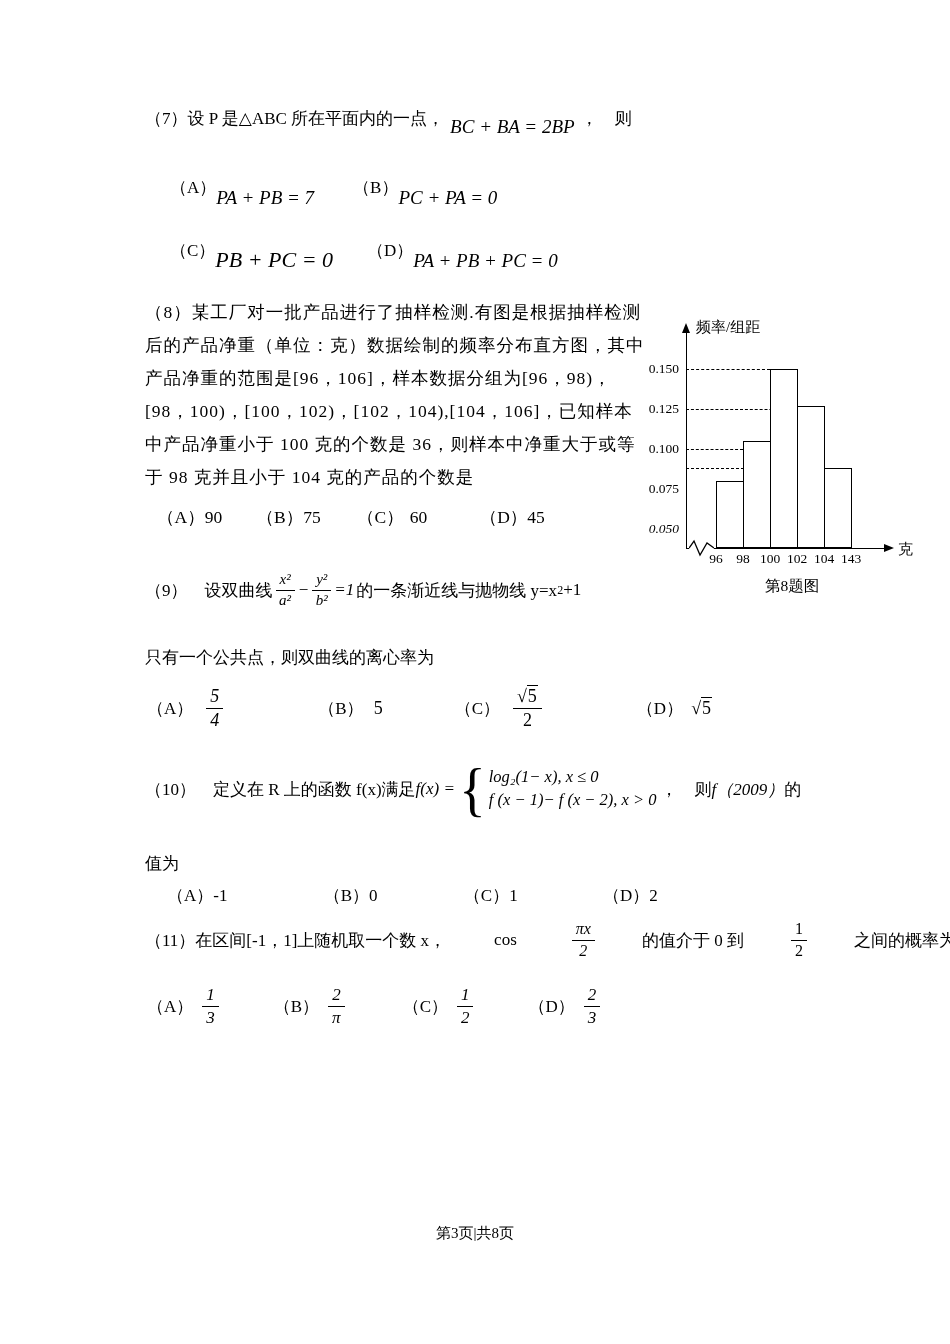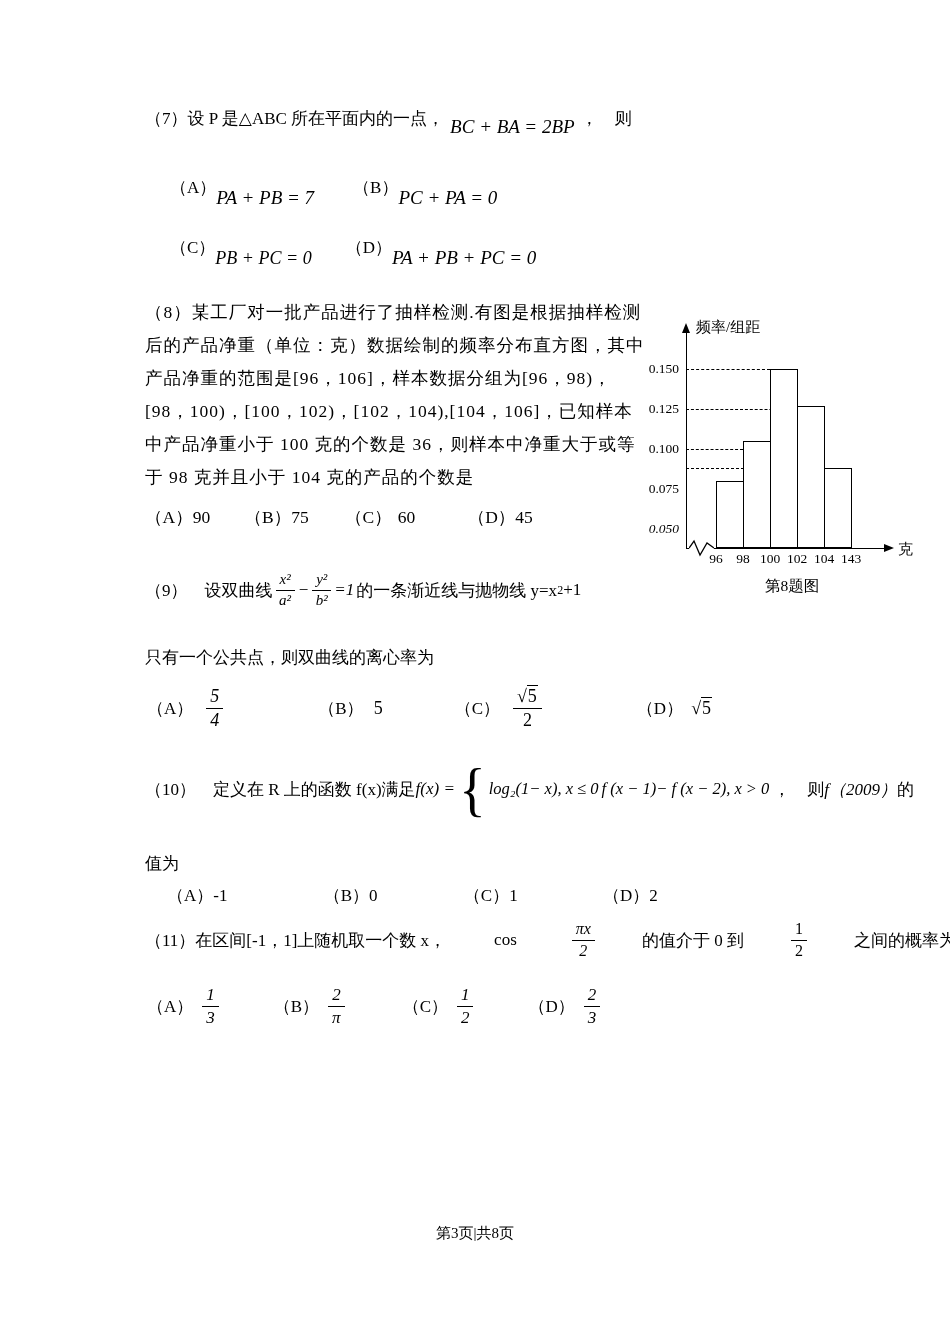--- a/index.html
+++ b/index.html
@@ -37,21 +37,21 @@
   #chart .caption { position:absolute; left:0; top:258px; width:100%; text-align:center; font-size:15.5px; }
   #chart .bar { position:absolute; background:#ffffff; border:1px solid #000; }
   #chart .dash { position:absolute; height:0; border-top:1px dashed #000; }
   #chart .ytick { position:absolute; font-size:13.5px; text-align:right; font-family:"Liberation Serif",serif; }
   #chart .xtick { position:absolute; font-size:13.5px; text-align:center; font-family:"Liberation Serif",serif; }
   #chart .zig { position:absolute; left:53px; top:221px; }
 
   
   .cases { display:inline-flex; align-items:center; margin:0 4px; }
   .cases .brace { font-size:56px; line-height:0.9; font-weight:300; transform:scaleY(1.05); }
-  .cases .rows { display:inline-flex; flex-direction:row; gap:3px; margin-left:3px;
+  .cases .rows { display:inline-flex; flex-direction:column; gap:3px; margin-left:3px;
                  font-size:16.5px; text-align:left; }
 
   .footer { position:absolute; left:0; top:1224px; width:100%; text-align:center; font-size:15px; }
 </style>
 </head>
 <body>
 
 <div id="page">
 
   <div class="block" style="left:145px; top:107px; width:650px; height:212px;">
@@ -61,36 +61,36 @@
     <div style="position:absolute; top:80px; left:0;">
       <span style="display:inline-block; margin-left:25px;">
         <span class="opt-label" style="position:relative; top:-11px;">（A）</span><span class="math" style="font-size:19px;">PA + PB = 7</span>
       </span>
       <span style="display:inline-block; margin-left:35px;">
         <span class="opt-label" style="position:relative; top:-11px;">（B）</span><span class="math" style="font-size:19px;">PC + PA = 0</span>
       </span>
     </div>
     <div style="position:absolute; top:140px; left:0;">
       <span style="display:inline-block; margin-left:25px;">
-        <span class="opt-label" style="position:relative; top:-11px;">（C）</span><span class="math" style="font-size:18px;">PB + PC = 0</span>
+        <span class="opt-label" style="position:relative; top:-11px;">（C）</span><span class="math" style="font-size:22px;">PB + PC = 0</span>
       </span>
       <span style="display:inline-block; margin-left:30px;">
         <span class="opt-label" style="position:relative; top:-11px;">（D）</span><span class="math" style="font-size:19px;">PA + PB + PC = 0</span>
       </span>
     </div>
   </div>
 
   <div class="block" style="left:145px; top:296px; width:500px;">
     <div class="q8-line">（8）某工厂对一批产品进行了抽样检测.有图是根据抽样检测</div>
     <div class="q8-line">后的产品净重（单位：克）数据绘制的频率分布直方图，其中</div>
     <div class="q8-line">产品净重的范围是[96，106]，样本数据分组为[96，98)，</div>
     <div class="q8-line">[98，100)，[100，102)，[102，104),[104，106]，已知样本</div>
     <div class="q8-line">中产品净重小于 100 克的个数是 36，则样本中净重大于或等</div>
     <div class="q8-line">于 98 克并且小于 104 克的产品的个数是</div>
-    <div class="cn nowrap" style="margin-top:11px; margin-left:0; font-size:17.5px;">
+    <div class="cn nowrap" style="margin-top:11px; margin-left:12px; font-size:17.5px;">
       <span style="margin-right:30px;"><span>（A）</span><span>90</span></span>
       <span style="margin-right:32px;"><span>（B）</span><span>75</span></span>
       <span style="margin-right:48px;"><span>（C）</span><span style="margin-left:6px;">60</span></span>
       <span><span>（D）</span><span>45</span></span>
     </div>
   </div>
 
   <div id="chart">
     <div class="axis-v"></div>
     <div class="axis-h"></div>

